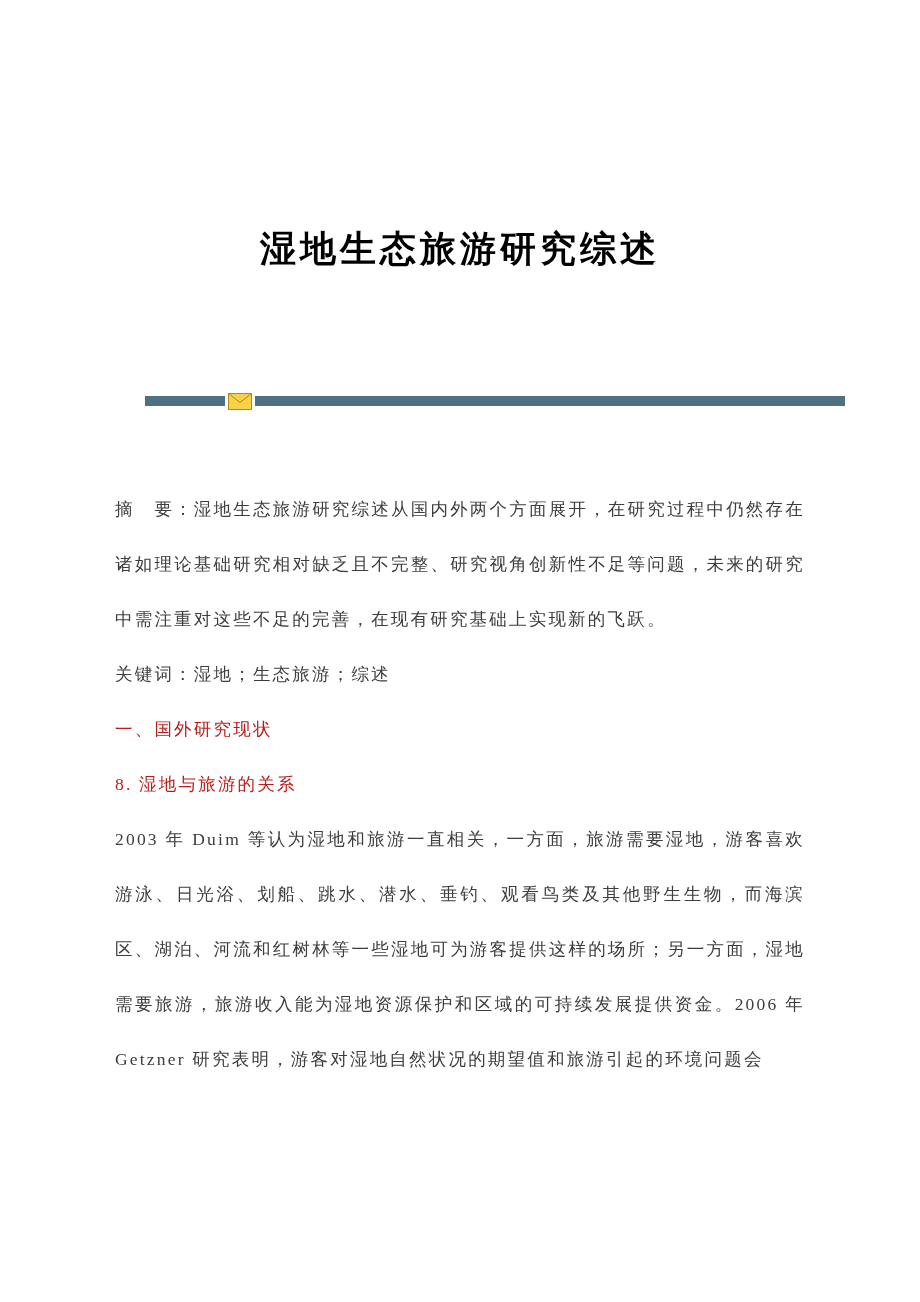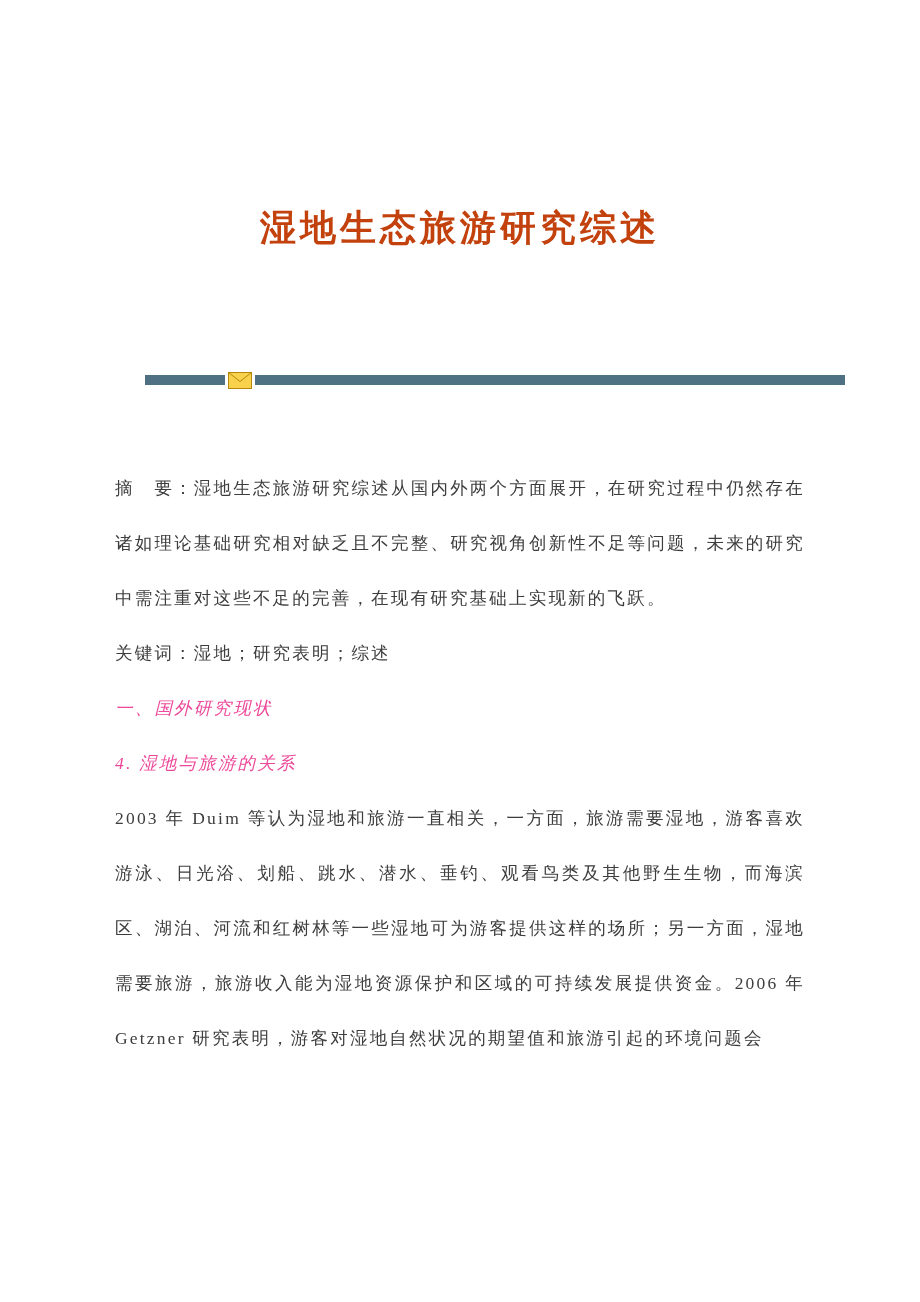--- a/index.html
+++ b/index.html
@@ -12,23 +12,24 @@
       position: relative;
       overflow: hidden;
       font-family: "Liberation Serif", "DejaVu Serif", serif;
     }
     .doc-title {
       padding-top: 205px;
       text-align: center;
       font-size: 36px;
       line-height: 46px;
       font-weight: bold;
-      color: #c2410c;
+      color: #000000;
       letter-spacing: 4px;
       font-family: "Liberation Serif", "DejaVu Serif", serif;
+      margin-top: 21px;
     }
     .divider {
       margin: 120px 75px 0 145px;
       display: flex;
       align-items: center;
       height: 18px;
     }
     .divider .bar {
       height: 10px;
       background: #4e7082;
@@ -48,22 +49,21 @@
     }
     .content p {
       line-height: 55px;
       text-align: justify;
       text-justify: inter-ideograph;
       margin: 0;
     }
     .content p.heading,
     .content p.subheading {
       text-align: left;
-      color: #ec4899;
-      font-style: italic;
+      color: #b91c1c;
     }
   </style>
 </head>
 <body>
 
 <div class="page">
 
   <h1 class="doc-title">湿地生态旅游研究综述</h1>
 
   <div class="divider">
@@ -72,19 +72,19 @@
       <svg width="24" height="17" viewBox="0 0 24 17" aria-hidden="true">
         <rect x="0.5" y="0.5" width="23" height="16" fill="#f8d24a" stroke="#b8860b" stroke-width="1"></rect>
         <path d="M0.5 0.5 L12 9.5 L23.5 0.5" fill="none" stroke="#b8860b" stroke-width="1"></path>
       </svg>
     </span>
     <span class="bar right"></span>
   </div>
 
   <div class="content">
     <p class="body">摘　要：湿地生态旅游研究综述从国内外两个方面展开，在研究过程中仍然存在诸如理论基础研究相对缺乏且不完整、研究视角创新性不足等问题，未来的研究中需注重对这些不足的完善，在现有研究基础上实现新的飞跃。</p>
-    <p class="body">关键词：湿地；研究表明；综述</p>
+    <p class="body">关键词：湿地；生态旅游；综述</p>
     <p class="heading">一、国外研究现状</p>
-    <p class="subheading">4. 湿地与旅游的关系</p>
+    <p class="subheading">8. 湿地与旅游的关系</p>
     <p class="body">2003 年 Duim 等认为湿地和旅游一直相关，一方面，旅游需要湿地，游客喜欢游泳、日光浴、划船、跳水、潜水、垂钓、观看鸟类及其他野生生物，而海滨区、湖泊、河流和红树林等一些湿地可为游客提供这样的场所；另一方面，湿地需要旅游，旅游收入能为湿地资源保护和区域的可持续发展提供资金。2006 年 Getzner 研究表明，游客对湿地自然状况的期望值和旅游引起的环境问题会</p>
   </div>
 
 </div>
 
 </body></html>

